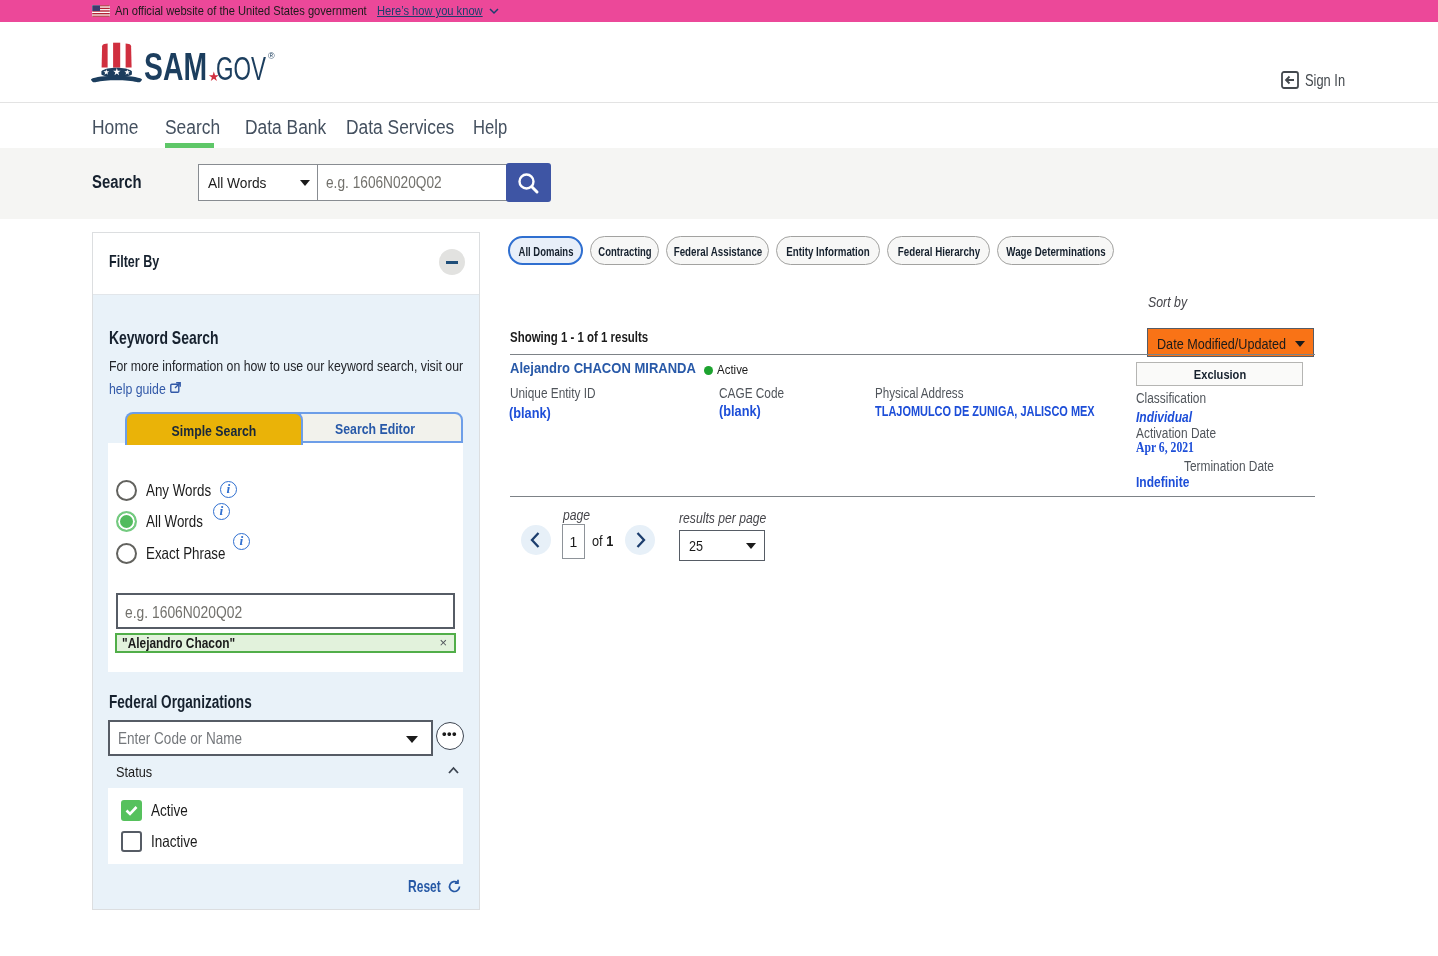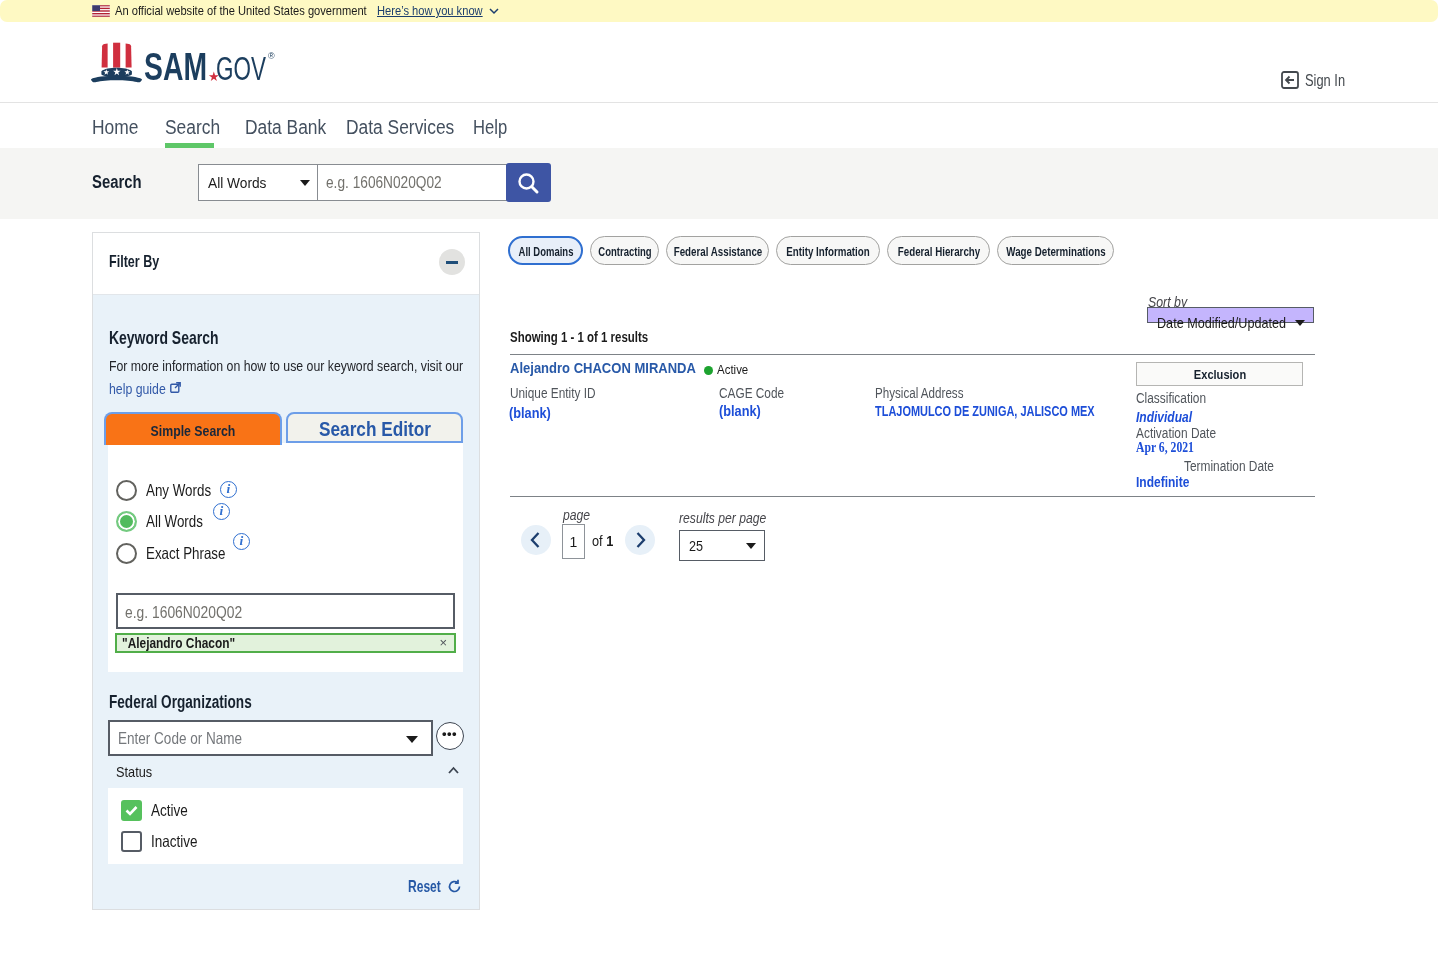--- a/index.html
+++ b/index.html
@@ -1,37 +1,37 @@
 <!DOCTYPE html>
 <html><head>
 <meta charset="utf-8">
 <style>
 * { margin:0; padding:0; box-sizing:border-box; }
 html,body { width:1438px; height:956px; background:#fff; font-family:"Liberation Sans", sans-serif; color:#1b1b1b; overflow:hidden; }
 .abs { position:absolute; }
 .t { display:inline-block; white-space:nowrap; transform:scaleX(.87); transform-origin:0 50%; }
 .cc { position:absolute; left:50%; top:50%; white-space:nowrap; transform:translate(-50%,-50%); }
 
-#banner { position:absolute; top:0; left:0; width:1438px; height:22px; background:#fef9c3; font-size:12.8px;border-radius:7px; }
+#banner { position:absolute; top:0; left:0; width:1438px; height:22px; background:#ec4899; font-size:12.8px; }
 
 #header { position:absolute; top:22px; left:0; width:1438px; height:81px; background:#fff; border-bottom:1px solid #e3e3e3; }
 
 #nav a { position:absolute; top:116px; color:#44505f; text-decoration:none; font-size:20px; }
 #nav .underline { position:absolute; left:165px; top:143px; width:49px; height:5px; background:#5ec768; }
 
 #sband { position:absolute; top:148px; left:0; width:1438px; height:71px; background:#f5f5f3; }
 .sel-caret { width:0;height:0;border-left:6px solid transparent;border-right:6px solid transparent;border-top:7px solid #1b1b1b; position:absolute; }
 
 #panel { position:absolute; left:92px; top:232px; width:388px; height:678px; border:1px solid #dcdee0; background:#e9f2f9; }
 #panel .head { position:absolute; left:0; top:0; width:100%; height:62px; background:#fff; border-bottom:1px solid #e2e6ea; }
 #panel .minus { position:absolute; left:346px; top:16px; width:26px; height:26px; border-radius:50%; background:#e2e2e0; }
 #panel .minus::after { content:""; position:absolute; left:7px; top:11.5px; width:12px; height:3px; background:#1f4e79; }
 
-.tab1 { position:absolute; left:104px; top:412px; width:178px; height:33px; background:#f97316; border:2px solid #6d9ee8; border-bottom:none; border-radius:8px 8px 0 0; text-align:center; font-weight:bold; font-size:15px; color:#18273b; line-height:31px; z-index:2;padding-left:40px; }
-.tab2 { position:absolute; left:286px; top:412px; width:177px; height:31px; background:#f2f2ec; border:2px solid #6d9ee8; border-radius:8px 8px 0 0; text-align:center; font-weight:bold; font-size:21px; color:#2859a8; line-height:29px; }
+.tab1 { position:absolute; left:125px; top:412px; width:178px; height:33px; background:#eab308; border:2px solid #6d9ee8; border-bottom:none; border-radius:8px 8px 0 0; text-align:center; font-weight:bold; font-size:15px; color:#18273b; line-height:31px; z-index:2;padding-left:40px; }
+.tab2 { position:absolute; left:286px; top:412px; width:177px; height:31px; background:#f2f2ec; border:2px solid #6d9ee8; border-radius:8px 8px 0 0; text-align:center; font-weight:bold; font-size:15px; color:#2859a8; line-height:29px; }
 .tabbody { position:absolute; left:108px; top:443px; width:355px; height:229px; background:#fff; }
 
 .radio { position:absolute; width:21px; height:21px; border-radius:50%; border:2px solid #62625e; background:#fff; }
 .radio.sel { background:#52bb5e; border:2.5px solid #74ca80; box-shadow:inset 0 0 0 2px #fff; }
 .rlabel { position:absolute; font-size:16.5px; color:#1b1b1b; }
 .info { position:absolute; width:17px; height:17px; border-radius:50%; border:1.5px solid #2f6fd0; color:#2f6fd0; font-size:13.5px; font-style:italic; font-weight:bold; text-align:center; line-height:14px; font-family:"Liberation Serif",serif; }
 
 .kw-inp { position:absolute; left:116px; top:593px; width:339px; height:36px; border:2px solid #565c65; background:#fff; }
 .chip { position:absolute; left:115px; top:633px; width:341px; height:20px; background:#e2f2dc; border:2px solid #51ae49; }
 
@@ -196,21 +196,21 @@
     <span class="cc" style="transform:translate(-50%,-50%) scaleX(.75)">Entity Information</span>
   </div>
 <div class="pill" style="left:887px;width:103px;">
     <span class="cc" style="transform:translate(-50%,-50%) scaleX(.75)">Federal Hierarchy</span>
   </div>
 <div class="pill" style="left:997px;width:117px;">
     <span class="cc" style="transform:translate(-50%,-50%) scaleX(.75)">Wage Determinations</span>
   </div>
 
 <span class="t abs" style="left:1148px;top:294px;font-size:14.5px;font-style:italic;color:#45454a;transform:scaleX(.85)">Sort by</span>
-<div class="abs" style="left:1147px;top:307px;width:167px;height:16px;border:1px solid #565c65;background:#c4b5fd;">
+<div class="abs" style="left:1147px;top:328px;width:167px;height:29px;border:1px solid #565c65;background:#f97316;">
   <span class="t abs" style="left:9px;top:7px;font-size:14.5px;transform:scaleX(.87)">Date Modified/Updated</span>
   <span class="sel-caret" style="right:8px;top:12px;border-left-width:5.5px;border-right-width:5.5px;border-top-width:6.5px;"></span>
 </div>
 <span class="t abs" style="left:510px;top:329px;font-size:14.5px;font-weight:bold;transform:scaleX(.79)">Showing 1 - 1 of 1 results</span>
 <div class="abs" style="left:510px;top:354px;width:805px;height:1px;background:#7d8287;"></div>
 
 <span class="t abs" style="left:510px;top:359px;font-size:15.5px;font-weight:bold;color:#2859a8;transform:scaleX(.84)">Alejandro CHACON MIRANDA</span>
 <div class="abs" style="left:704px;top:366px;width:9px;height:9px;border-radius:50%;background:#1da32f;"></div>
 <span class="t abs" style="left:717px;top:362px;font-size:13.5px;transform:scaleX(.85)">Active</span>
 <div class="abs" style="left:1136px;top:362px;width:167px;height:24px;background:#fafaf9;border:1px solid #b5b5b3;font-size:13.5px;font-weight:bold;color:#16212e;">

